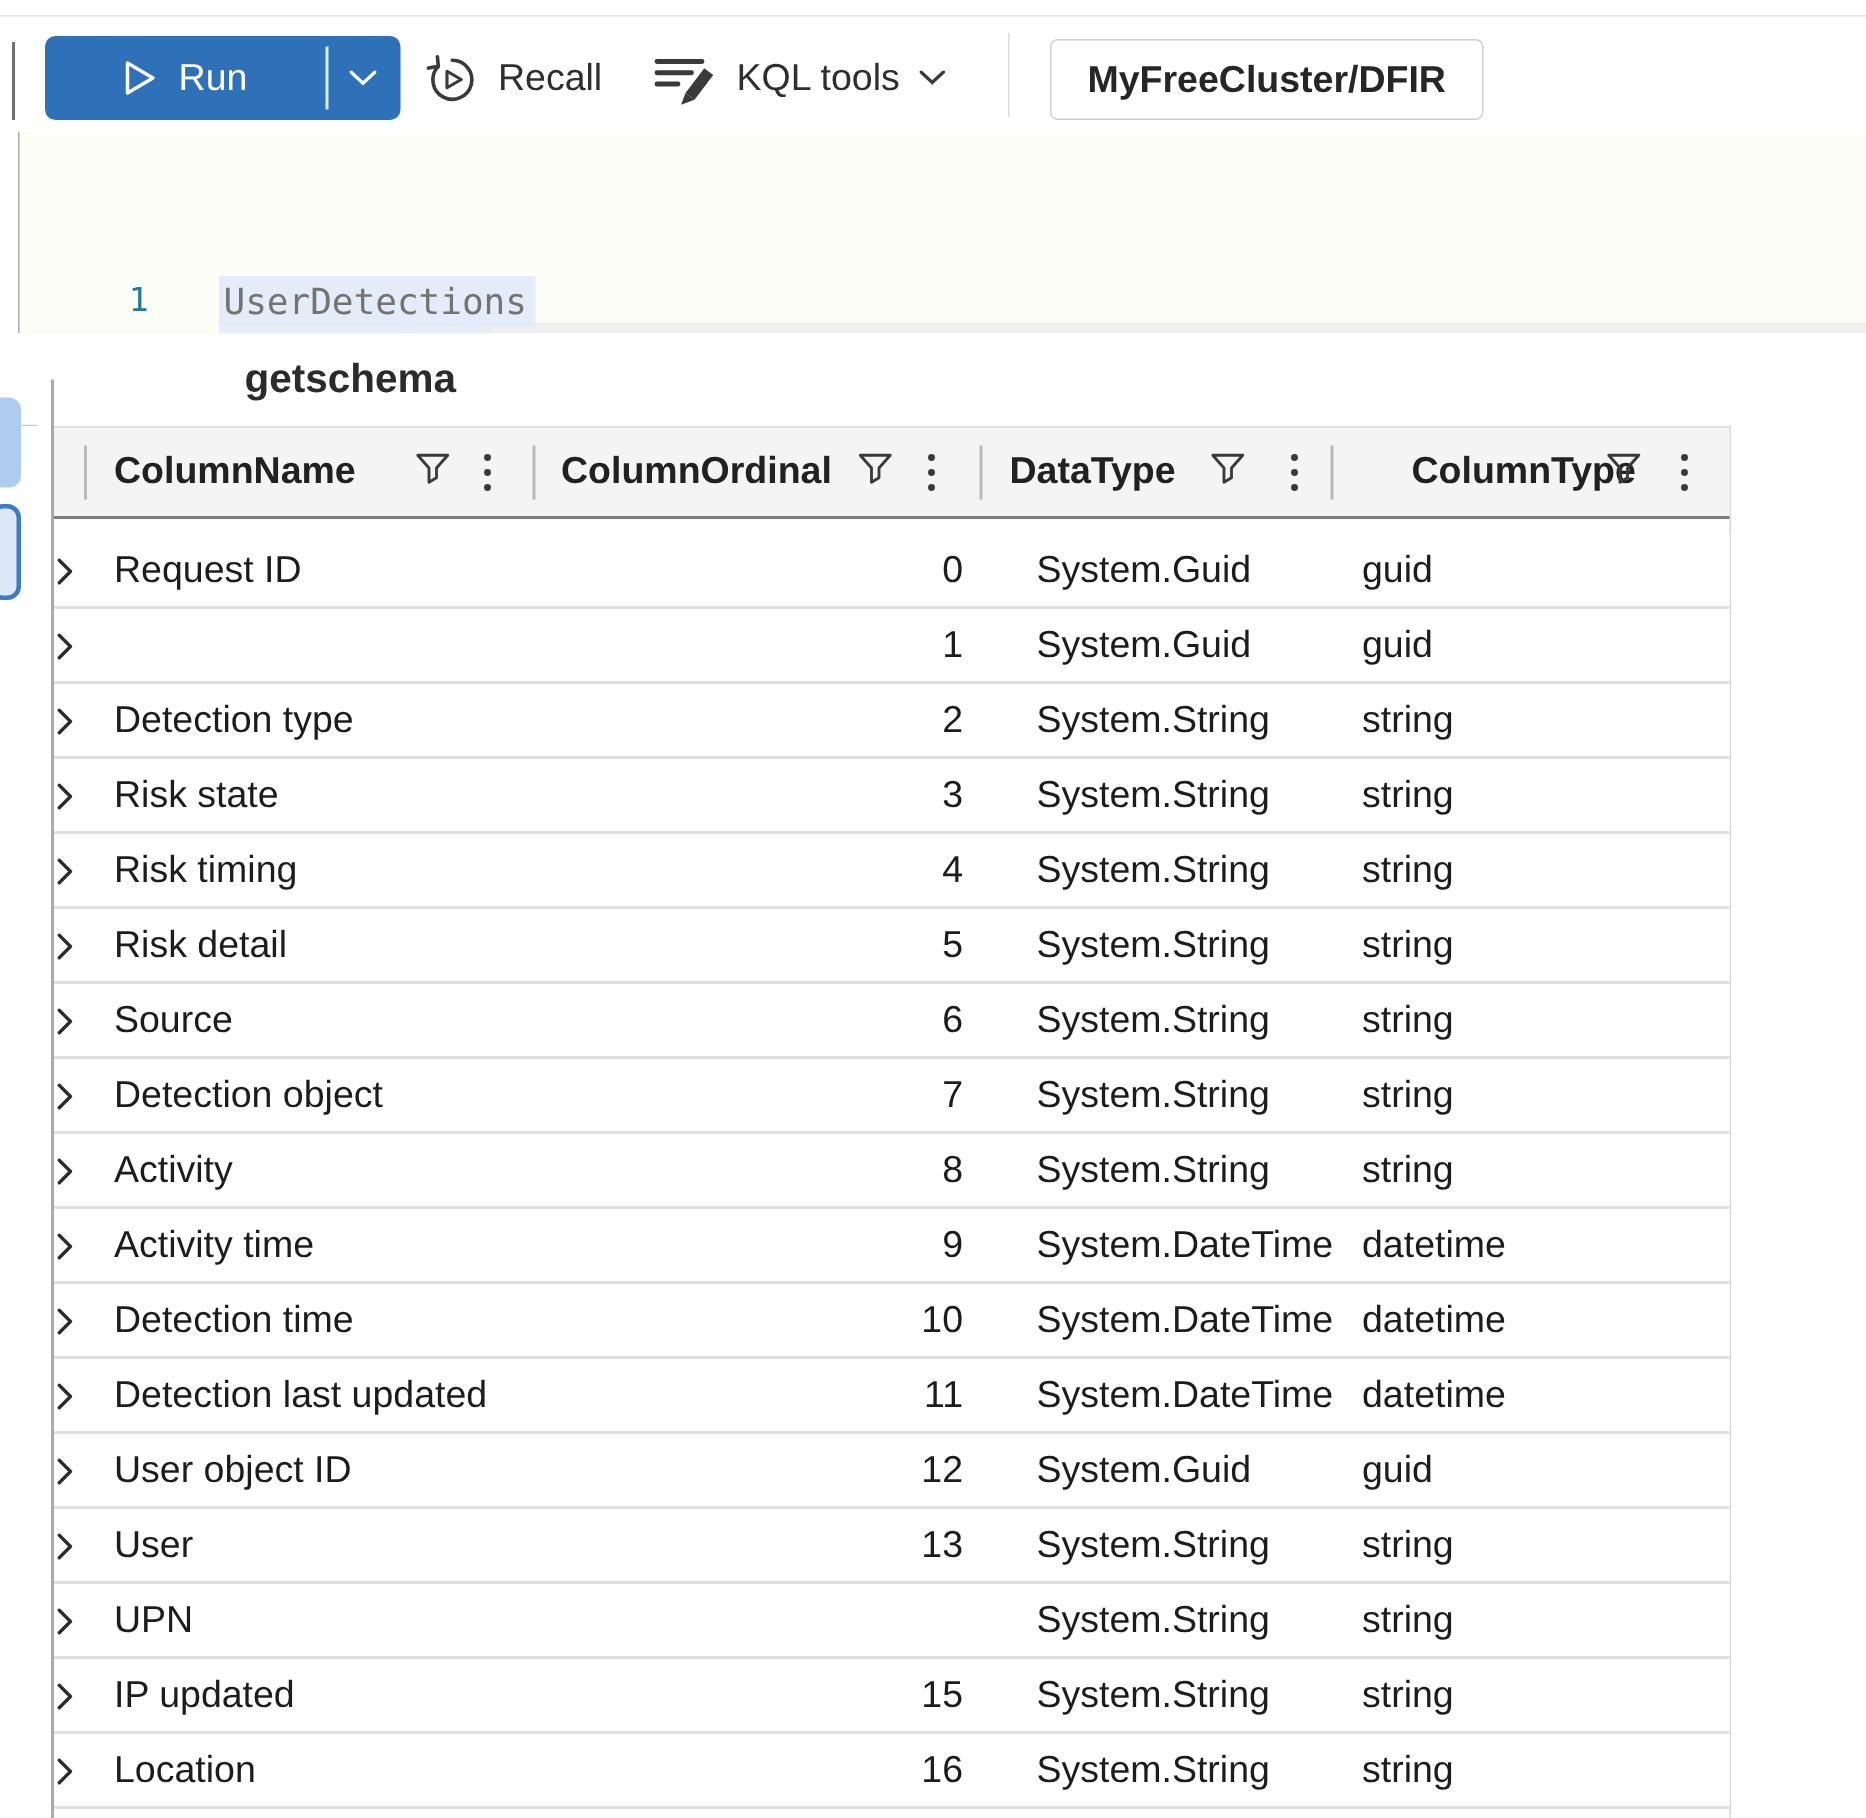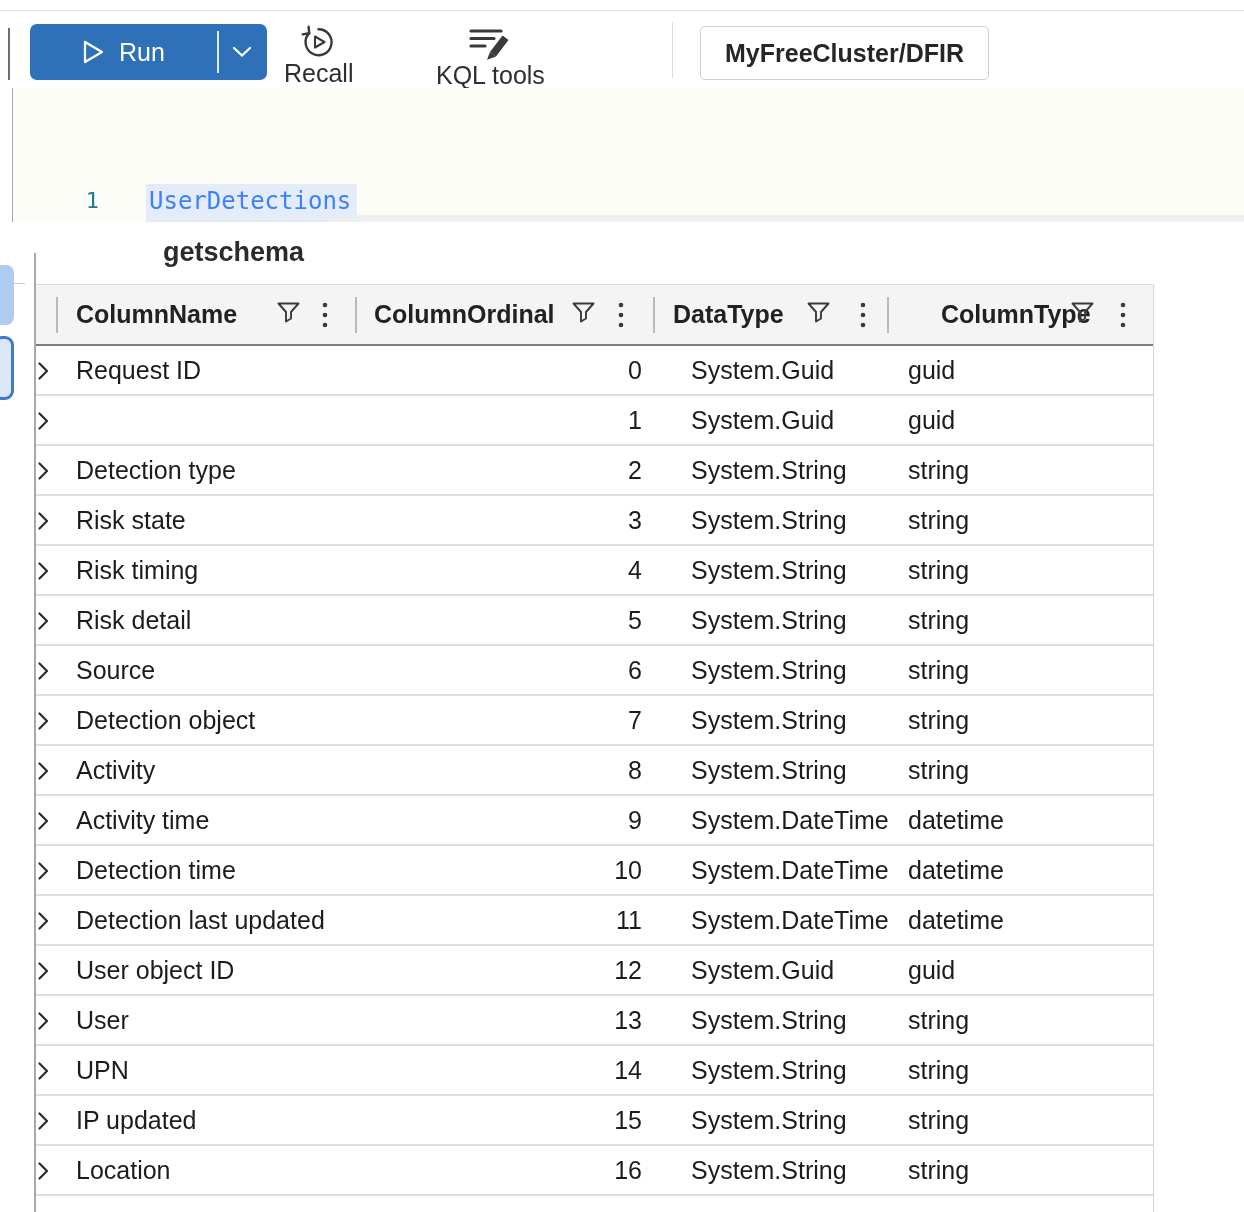--- a/index.html
+++ b/index.html
@@ -13,22 +13,22 @@
   #left-tick { left:8px; top:28px; width:2px; height:52px; background:#6E6E6E; }
   #run-btn { left:30px; top:24px; width:237px; height:56px; background:#2E71B9;
              border-radius:7px; cursor:pointer; }
   #run-main { position:absolute; left:0; top:0; width:187px; height:56px;
               display:flex; align-items:center; justify-content:center; gap:14px; }
   #run-label { color:#fff; font-size:25px; }
   #run-divider { position:absolute; left:187px; top:7px; width:1.5px; height:42px;
                  background:rgba(255,255,255,.85); }
   #run-caret { position:absolute; left:187px; top:0; width:50px; height:56px;
                display:flex; align-items:center; justify-content:center; }
-  .tb-group { display:flex; align-items:center; position:absolute; top:24px;
-              height:56px; cursor:pointer;flex-direction:column; }
+  .tb-group { display:flex; align-items:center; gap:13px; position:absolute; top:24px;
+              height:56px; cursor:pointer; }
   .tb-label { font-size:25px; color:#2E2E2E; white-space:nowrap; }
   #recall-group { left:284px; }
   #kql-group { left:436px; }
   #tb-vdiv { left:672px; top:22px; width:1px; height:56px; background:#DBDBDB; }
   #cluster-chip { left:700px; top:26px; width:289px; height:54px; border:1.5px solid #CFCFCF;
                   border-radius:5px; display:flex; align-items:center; justify-content:center;
                   background:#fff; cursor:pointer; }
   #cluster-chip span { font-size:25px; font-weight:700; color:#262626; white-space:nowrap; }
 
   
@@ -70,21 +70,21 @@
            border-top:1px solid #DCDCDC; border-bottom:2.5px solid #7D7D7D; }
   .h-label { position:absolute; top:0; height:59px; line-height:59px; font-size:25px;
              font-weight:700; color:#212121; white-space:nowrap; cursor:pointer; }
   .h-funnel, .h-kebab { position:absolute; top:17px; cursor:pointer; }
   .h-div { position:absolute; top:12px; width:1.5px; height:36px; background:#B9B9B9; }
   .h-label.c0{left:40px} .h-funnel.c0{left:241px} .h-kebab.c0{left:286px} .h-div.c0{left:20px}
   .h-label.c1{left:338px} .h-funnel.c1{left:536px} .h-kebab.c1{left:582px} .h-div.c1{left:319px}
   .h-label.c2{left:637px} .h-funnel.c2{left:771px} .h-kebab.c2{left:824px} .h-div.c2{left:617px}
   .h-label.c3{left:905px} .h-funnel.c3{left:1035px} .h-kebab.c3{left:1084px} .h-div.c3{left:851px}
 
-  #tbody { left:36px; top:346px; width:1117px; }
+  #tbody { left:36px; top:356px; width:1117px; }
   .grid-row { position:relative; height:50px; border-bottom:2px solid #DFDFDF;
               background:#fff; }
   .grid-row .cell { position:absolute; top:0; height:48px; line-height:48px; font-size:25px;
                     color:#1C1C1C; white-space:nowrap; }
   .row-chevron { position:absolute; left:2px; top:16px; cursor:pointer; }
   .cell.name { left:40px; }
   .cell.ordinal { left:460px; width:146px; text-align:right; }
   .cell.dtype { left:638px;margin-left:17px; }
   .cell.ctype { left:872px; }
   svg { display:block; }
@@ -150,21 +150,21 @@
   <div id="cluster-chip" class="abs">
     <span>MyFreeCluster/DFIR</span>
   </div>
 
   <div id="editor" class="abs">
     <div id="editor-band" class="abs"></div>
     <div id="hl-1" class="code-hl"></div>
     <div id="hl-2" class="code-hl"></div>
     <div id="ln-1" class="gutter-num">1</div>
     <div id="ln-2" class="gutter-num">2</div>
-    <div id="code-1" class="code-line"><span style="color:#3b82f6">UserDetections</span></div>
+    <div id="code-1" class="code-line"><span style="color:#737373">UserDetections</span></div>
     <div id="code-2" class="code-line"><span class="tok-pipe">| </span><span class="tok-op">getschema</span></div>
     <div id="cursor" class="abs"></div>
     <div id="editor-rail-line" class="abs"></div>
   </div>
 
   <div id="results-border" class="abs"></div>
 
   <div id="title-row" class="abs">
     <span id="title-caret">
       <svg width="28" height="16" viewBox="0 0 28 16">
@@ -422,21 +422,20 @@
       <span class="cell ctype">string</span>
     </div>
 
     <div class="grid-row">
       <span class="row-chevron">
         <svg width="11" height="18" viewBox="0 0 11 18">
           <path d="M1.5 1.5 L9 9 L1.5 16.5" fill="none" stroke="#2B2B2B" stroke-width="2.2" stroke-linecap="round" stroke-linejoin="round"></path>
         </svg>
       </span>
       <span class="cell name">UPN</span>
-      <span class="cell ordinal">14</span>
       <span class="cell dtype">System.String</span>
       <span class="cell ctype">string</span>
     </div>
 
     <div class="grid-row">
       <span class="row-chevron">
         <svg width="11" height="18" viewBox="0 0 11 18">
           <path d="M1.5 1.5 L9 9 L1.5 16.5" fill="none" stroke="#2B2B2B" stroke-width="2.2" stroke-linecap="round" stroke-linejoin="round"></path>
         </svg>
       </span>

